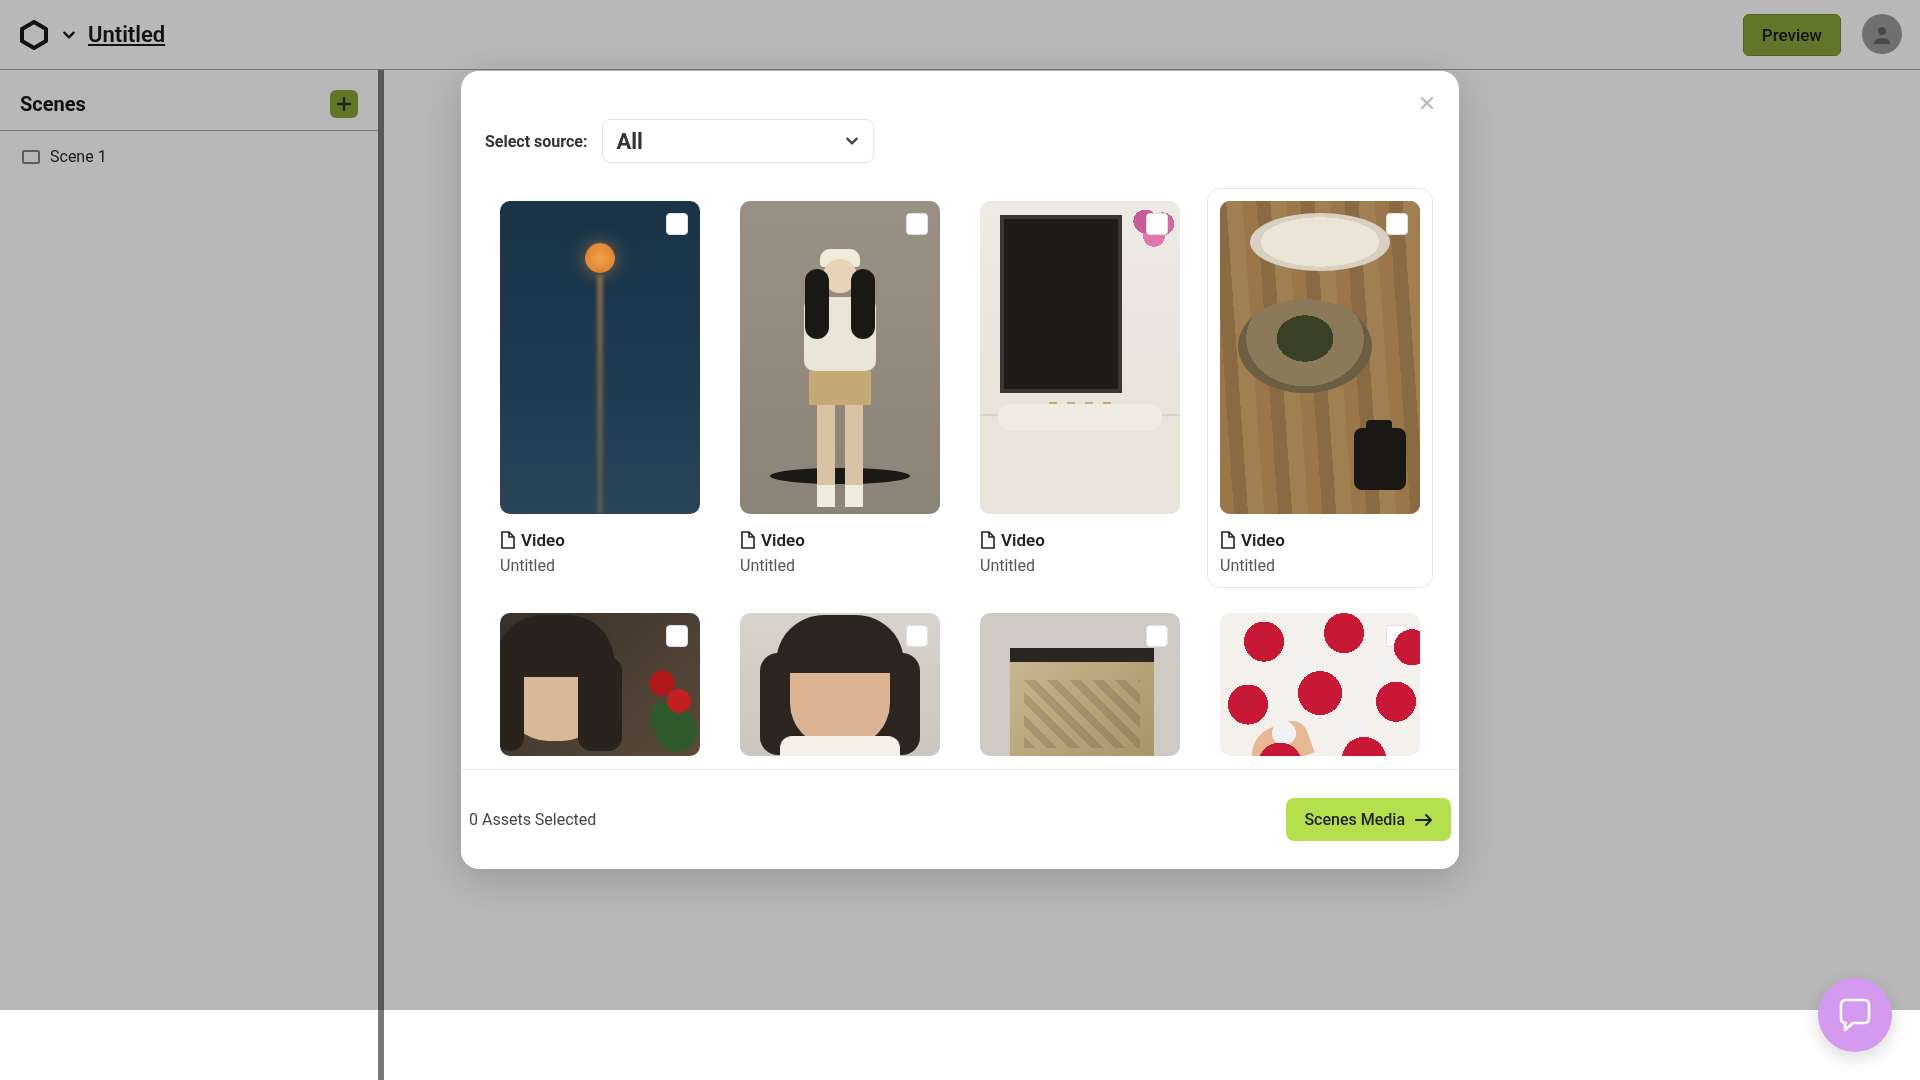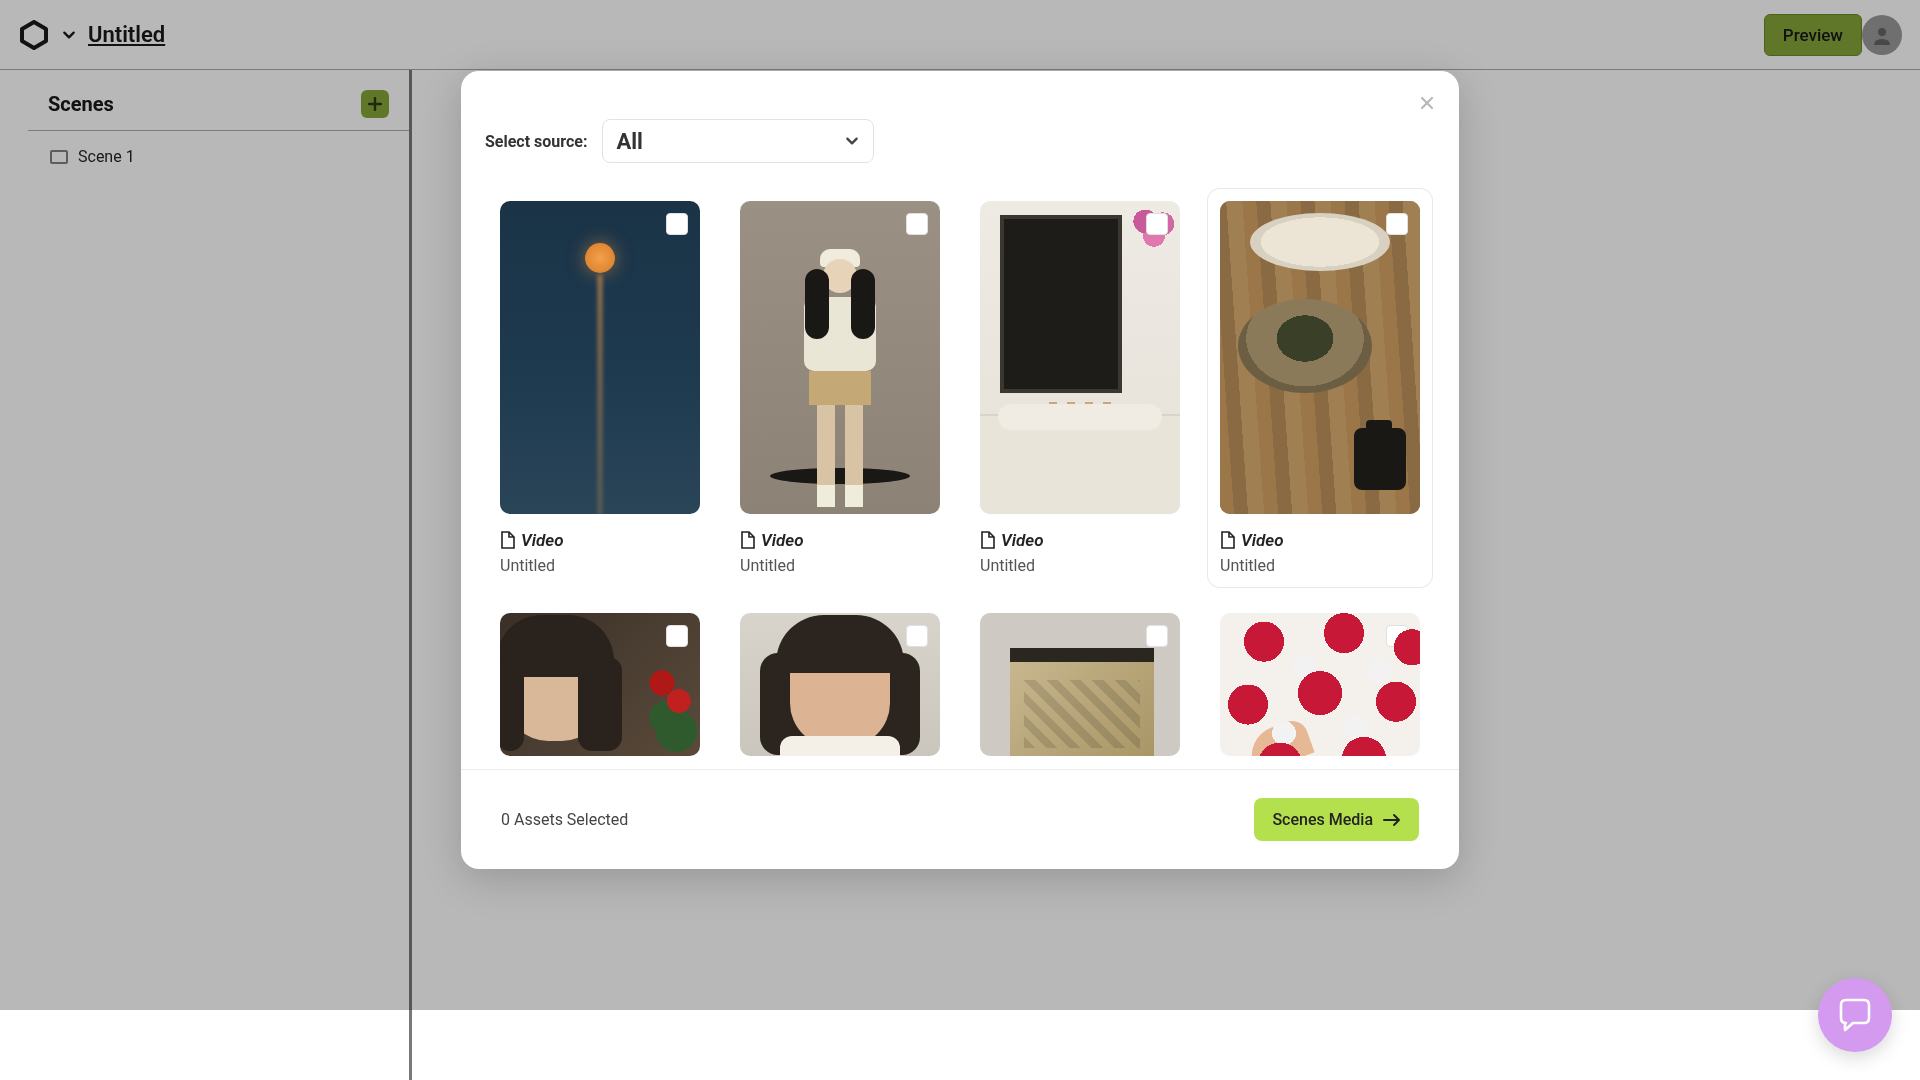--- a/index.html
+++ b/index.html
@@ -2,30 +2,30 @@
 <html><head>
   <meta charset="utf-8">
   <style>
     * { margin: 0; padding: 0; box-sizing: border-box; font-family: -apple-system, BlinkMacSystemFont, 'Segoe UI', Roboto, sans-serif; }
     body { width: 1920px; height: 1080px; background: #fff; overflow: hidden; position: relative; }
 
     
     .header { height: 70px; display: flex; align-items: center; padding: 0 18px; border-bottom: 1px solid #e5e5e5; justify-content: space-between; }
     .header-left { display: flex; align-items: center; gap: 12px; }
     .logo { width: 32px; height: 32px; display: flex; align-items: center; justify-content: center; }
-    .header-right { display: flex; align-items: center; gap: 0; }
+    .header-right { display: flex; align-items: flex-start; gap: 21px; }
     .preview-btn { background: #b5e04d; border: 1px solid #8fb83a; padding: 10px 18px; border-radius: 6px; font-size: 17px; color: #222; cursor: pointer; font-weight: 500; }
     .avatar { width: 40px; height: 40px; border-radius: 50%; background: #d0d0d0; display: flex; align-items: center; justify-content: center; }
     .title { font-size: 22px; font-weight: 600; color: #222; text-decoration: underline; }
 
     
     .body { display: flex; height: calc(1080px - 70px); }
 
     
-    .sidebar { width: 384px; border-right: 3px solid #a3a3a3; margin-left: 28px; }
+    .sidebar { width: 384px; border-right: 6px solid #a3a3a3; }
     .sidebar-header { display: flex; align-items: center; justify-content: space-between; padding: 20px 20px 12px 20px; border-bottom: 1px solid #e8e8e8; }
     .sidebar-title { font-size: 20px; font-weight: 700; color: #222; }
     .add-btn { width: 28px; height: 28px; background: #b5e04d; border-radius: 6px; display: flex; align-items: center; justify-content: center; color: #222; font-size: 18px; font-weight: 600; cursor: pointer; }
     .scene-item { display: flex; align-items: center; gap: 10px; padding: 16px 22px; font-size: 16px; color: #333; cursor: pointer; }
     .scene-icon { width: 18px; height: 14px; border: 2px solid #b0b0b0; border-radius: 2px; }
 
     
     .main { flex: 1; position: relative; }
 
     
@@ -42,21 +42,21 @@
     .select { width: 272px; height: 44px; border: 1px solid #e2e2e2; border-radius: 8px; padding: 0 14px; display: flex; align-items: center; justify-content: space-between; cursor: pointer; }
     .select span { font-size: 22px; color: #333; }
 
     .grid-wrap { padding: 20px 24px 0 24px; height: 588px; overflow: hidden; }
     .grid { display: grid; grid-template-columns: repeat(4, 200px); column-gap: 40px; row-gap: 38px; justify-content: center; }
     .card { cursor: pointer; }
     .card.hovered { padding: 12px; margin: -12px; border-radius: 12px; background: #fff; box-shadow: 0 0 0 1px #e8e8e8; }
     .thumb { width: 200px; height: 313px; border-radius: 10px; position: relative; overflow: hidden; background: #555; }
     .thumb.partial { height: 143px; }
     .check { position: absolute; top: 12px; right: 12px; width: 22px; height: 22px; background: #fff; border-radius: 4px; border: 1px solid #e0e0e0; }
-    .card-type { display: flex; align-items: center; gap: 6px; margin-top: 16px; font-size: 17px; font-weight: 600; color: #222; font-style: italic; }
+    .card-type { display: flex; align-items: center; gap: 6px; margin-top: 16px; font-size: 17px; font-weight: 600; color: #222; }
     .card-title { font-size: 16px; color: #555; margin-top: 6px; }
 
     
     .thumb-moon { background: linear-gradient(180deg, #1a3347 0%, #1e3a4f 55%, #2a4558 100%); }
     .thumb-moon::before { content:''; position:absolute; top:42px; left:50%; transform:translateX(-50%); width:30px; height:30px; border-radius:50%; background: radial-gradient(circle, #f4a04a 0%, #d67a28 100%); box-shadow: 0 0 18px rgba(244,160,74,0.5); }
     .thumb-moon::after { content:''; position:absolute; top:74px; left:50%; transform:translateX(-50%); width:4px; height:240px; background: linear-gradient(180deg, rgba(244,160,74,0.7), rgba(244,160,74,0.3)); filter: blur(2px); }
 
     .thumb-person { background: linear-gradient(180deg, #9a9184 0%, #8c8376 100%); }
     .thumb-person .figure { position:absolute; left:50%; top:48px; transform:translateX(-50%); width:100px; height:235px; }
     .thumb-person .head { width:34px; height:34px; background:#e6d3b8; border-radius:50%; margin:0 auto; position:relative; }
@@ -113,21 +113,21 @@
       radial-gradient(circle at 88% 62%, #c81838 0 20px, transparent 20px),
       radial-gradient(circle at 30% 106%, #c81838 0 22px, transparent 22px),
       radial-gradient(circle at 72% 102%, #c81838 0 22px, transparent 22px),
       radial-gradient(circle at 42% 38%, #f2f2f2 0 12px, transparent 12px),
       radial-gradient(circle at 80% 40%, #f2f2f2 0 12px, transparent 12px),
       radial-gradient(circle at 32% 84%, #f2f2f2 0 12px, transparent 12px),
       radial-gradient(circle at 68% 80%, #f2f2f2 0 12px, transparent 12px);
     }
     .thumb-p8 .finger { position:absolute; bottom:-8px; left:28px; width:62px; height:38px; background:#e6b896; border-radius:30px 16px 0 0; transform:rotate(-20deg); }
 
-    .modal-footer { border-top:1px solid #ececec; padding: 28px 40px; display:flex; align-items:center; justify-content:space-between; }
+    .modal-footer { border-top:1px solid #ececec; padding: 28px 8px; display:flex; align-items:center; justify-content:space-between; }
     .selected-count { font-size:16px; color:#444; }
     .upload-btn { background:#b5e04d; padding: 12px 18px; border-radius:8px; border:none; display:flex; align-items:center; gap:10px; font-size:16px; color:#222; cursor:pointer; font-weight:500; }
 
     
     .chat-fab { position:absolute; right:28px; bottom:28px; width:74px; height:74px; border-radius:50%; background:#d49af0; display:flex; align-items:center; justify-content:center; cursor:pointer; z-index:100; box-shadow:0 6px 18px rgba(0,0,0,0.15); }
 
     .darken { filter: brightness(0.74); }
   </style>
 </head>
 <body>

